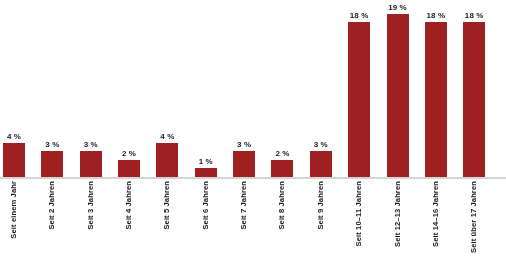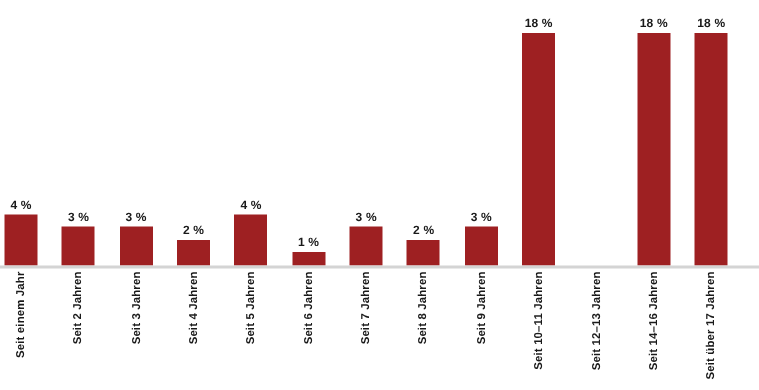--- a/index.html
+++ b/index.html
@@ -148,20 +148,24 @@
     <div class="bar-slot" style="left: 309.8px; width: 22px;">
       <div class="bar-value" style="bottom: 28px;">3 %</div>
       <div class="bar-rect" style="height: 26px; width: 22px; background: rgb(158, 32, 34);"></div>
     </div>
 
     <div class="bar-slot" style="left: 348.15px; width: 22px;">
       <div class="bar-value" style="bottom: 157px;">18 %</div>
       <div class="bar-rect" style="height: 155px; width: 22px; background: rgb(158, 32, 34);"></div>
     </div>
 
+    <div class="bar-slot" style="left: 386.5px; width: 22px;">
+      <div class="bar-value" style="bottom: 165px;">19 %</div>
+      <div class="bar-rect" style="height: 163px; width: 22px; background: rgb(158, 32, 34);"></div>
+    </div>
 
     <div class="bar-slot" style="left: 424.85px; width: 22px;">
       <div class="bar-value" style="bottom: 157px;">18 %</div>
       <div class="bar-rect" style="height: 155px; width: 22px; background: rgb(158, 32, 34);"></div>
     </div>
 
     <div class="bar-slot" style="left: 463.2px; width: 22px;">
       <div class="bar-value" style="bottom: 157px;">18 %</div>
       <div class="bar-rect" style="height: 155px; width: 22px; background: rgb(158, 32, 34);"></div>
     </div>

